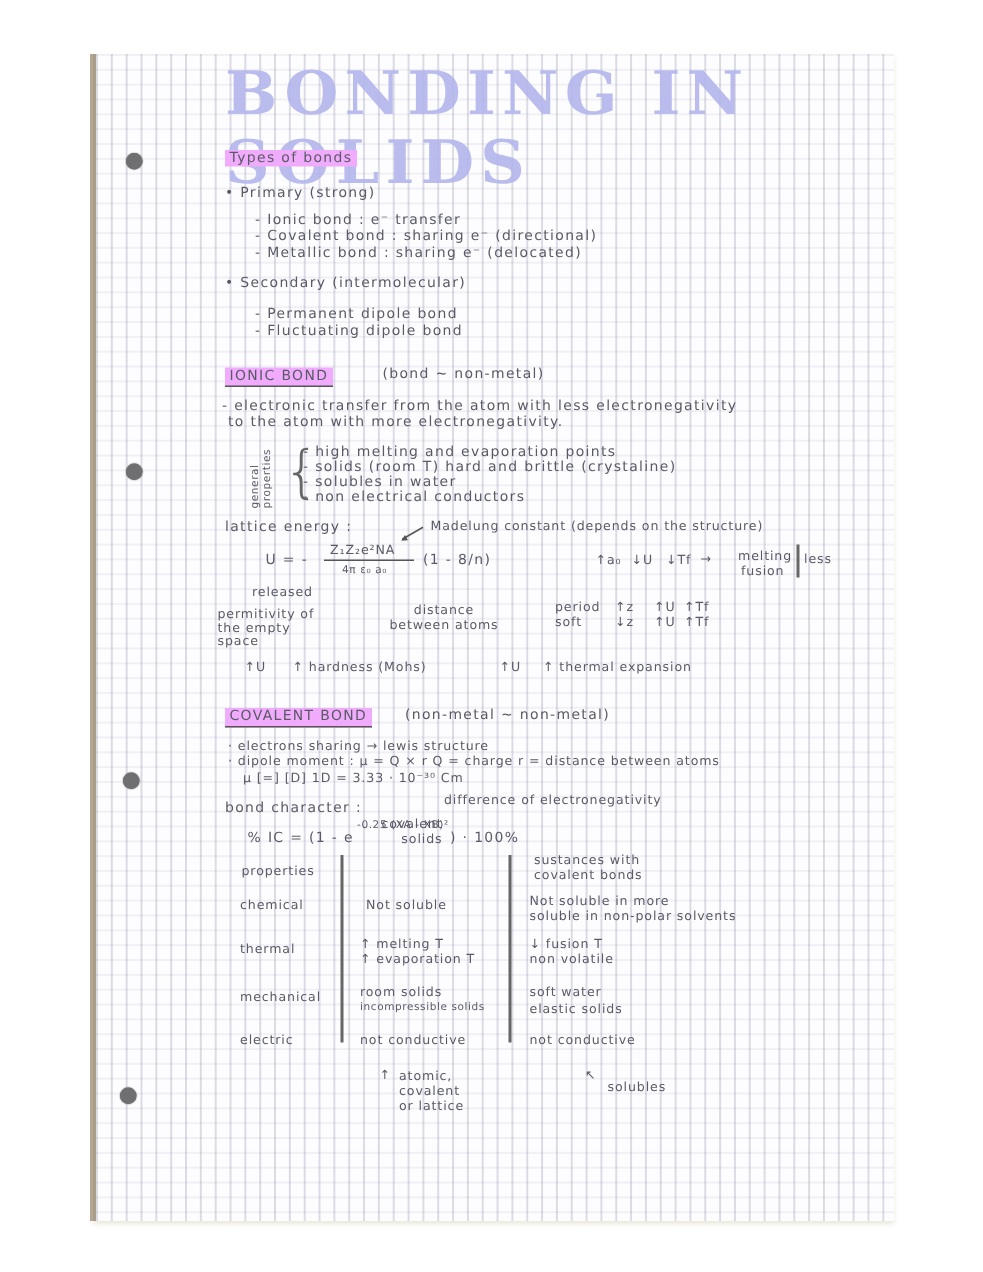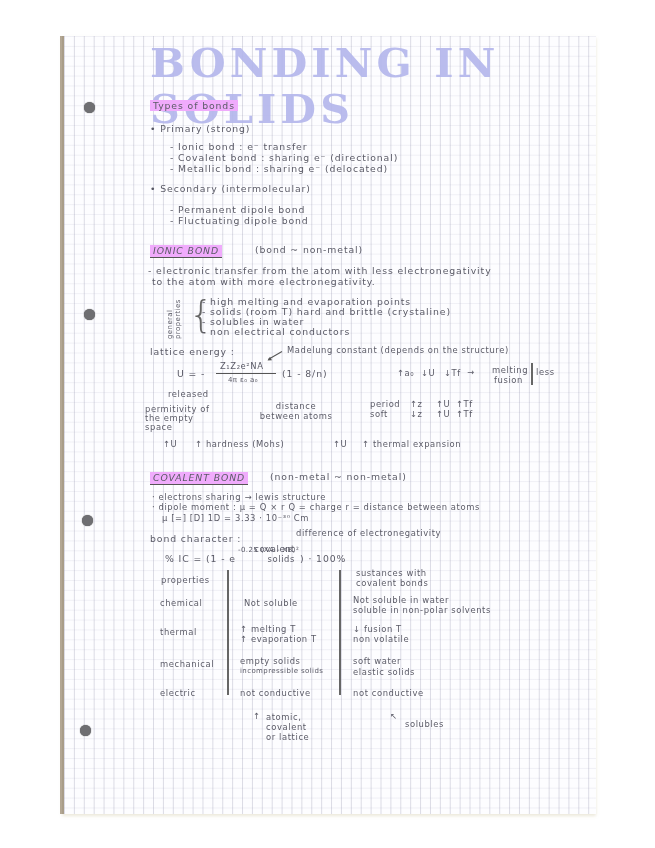--- a/index.html
+++ b/index.html
@@ -25,21 +25,21 @@
   .hw { position:absolute; color:#5a5a66; font-size:9.3px; letter-spacing:0.9px; white-space:nowrap; line-height:1; }
   .sm { font-size:8.4px; letter-spacing:0.6px; }
   .xs { font-size:7px; letter-spacing:0.4px; }
   .title {
     position:absolute; left:150px; top:40px; width:410px; height:46px;
     font-family:"DejaVu Serif", serif; font-weight:bold; font-size:40px;
     color:#b3b6ec; letter-spacing:4px; line-height:46px; opacity:0.9;
     transform:scaleX(1.03); transform-origin:left;
   }
   .hl { background:#f0abfc; padding:1px 3px;text-align:right; }
-  .ul { border-bottom:1.2px solid #555; padding-bottom:2px;font-style:italic; }
+  .ul { border-bottom:1.2px solid #555; padding-bottom:2px; }
   .vbar { position:absolute; width:2px; background:#666; }
   .brace { position:absolute; font-size:38px; color:#666; font-weight:lighter; line-height:1; }
   .frac-line { position:absolute; height:1px; background:#555; }
   .arrow { position:absolute; height:1px; background:#555; transform-origin:left center; }
   .arrow::after { content:""; position:absolute; right:-1px; top:-2px; border-left:4px solid #555; border-top:2.5px solid transparent; border-bottom:2.5px solid transparent; }
   .rot { position:absolute; transform:rotate(-90deg); transform-origin:left top; }
 </style>
 </head>
 <body>
 
@@ -121,31 +121,31 @@
 <div class="hw" style="left:300px;top:554px">) · 100%</div>
 
 <div class="hw sm" style="left:161px;top:576px">properties</div>
 <div class="hw sm" style="left:245px;top:544px;white-space:normal;width:50px;text-align:right;line-height:10px">covalent solids</div>
 <div class="hw sm" style="left:356px;top:568px;white-space:normal;width:100px;line-height:10px">sustances with covalent bonds</div>
 <div class="vbar" style="left:227px;top:570px;height:125px"></div>
 <div class="vbar" style="left:339px;top:570px;height:125px"></div>
 
 <div class="hw sm" style="left:160px;top:599px">chemical</div>
 <div class="hw sm" style="left:244px;top:599px">Not soluble</div>
-<div class="hw sm" style="left:353px;top:596px">Not soluble in water</div>
+<div class="hw sm" style="left:353px;top:596px">Not soluble in more</div>
 <div class="hw sm" style="left:353px;top:606px">soluble in non-polar solvents</div>
 
 <div class="hw sm" style="left:160px;top:628px">thermal</div>
 <div class="hw sm" style="left:240px;top:625px">↑ melting T</div>
 <div class="hw sm" style="left:240px;top:635px">↑ evaporation T</div>
 <div class="hw sm" style="left:353px;top:625px">↓ fusion T</div>
 <div class="hw sm" style="left:353px;top:635px">non volatile</div>
 
 <div class="hw sm" style="left:160px;top:660px">mechanical</div>
-<div class="hw sm" style="left:240px;top:657px">empty solids</div>
+<div class="hw sm" style="left:240px;top:657px">room solids</div>
 <div class="hw xs" style="left:240px;top:668px">incompressible solids</div>
 <div class="hw sm" style="left:353px;top:657px">soft water</div>
 <div class="hw sm" style="left:353px;top:668px">elastic solids</div>
 
 <div class="hw sm" style="left:160px;top:689px">electric</div>
 <div class="hw sm" style="left:240px;top:689px">not conductive</div>
 <div class="hw sm" style="left:353px;top:689px">not conductive</div>
 
 <div class="hw sm" style="left:253px;top:712px">↑</div>
 <div class="hw sm" style="left:266px;top:713px">atomic,</div>

